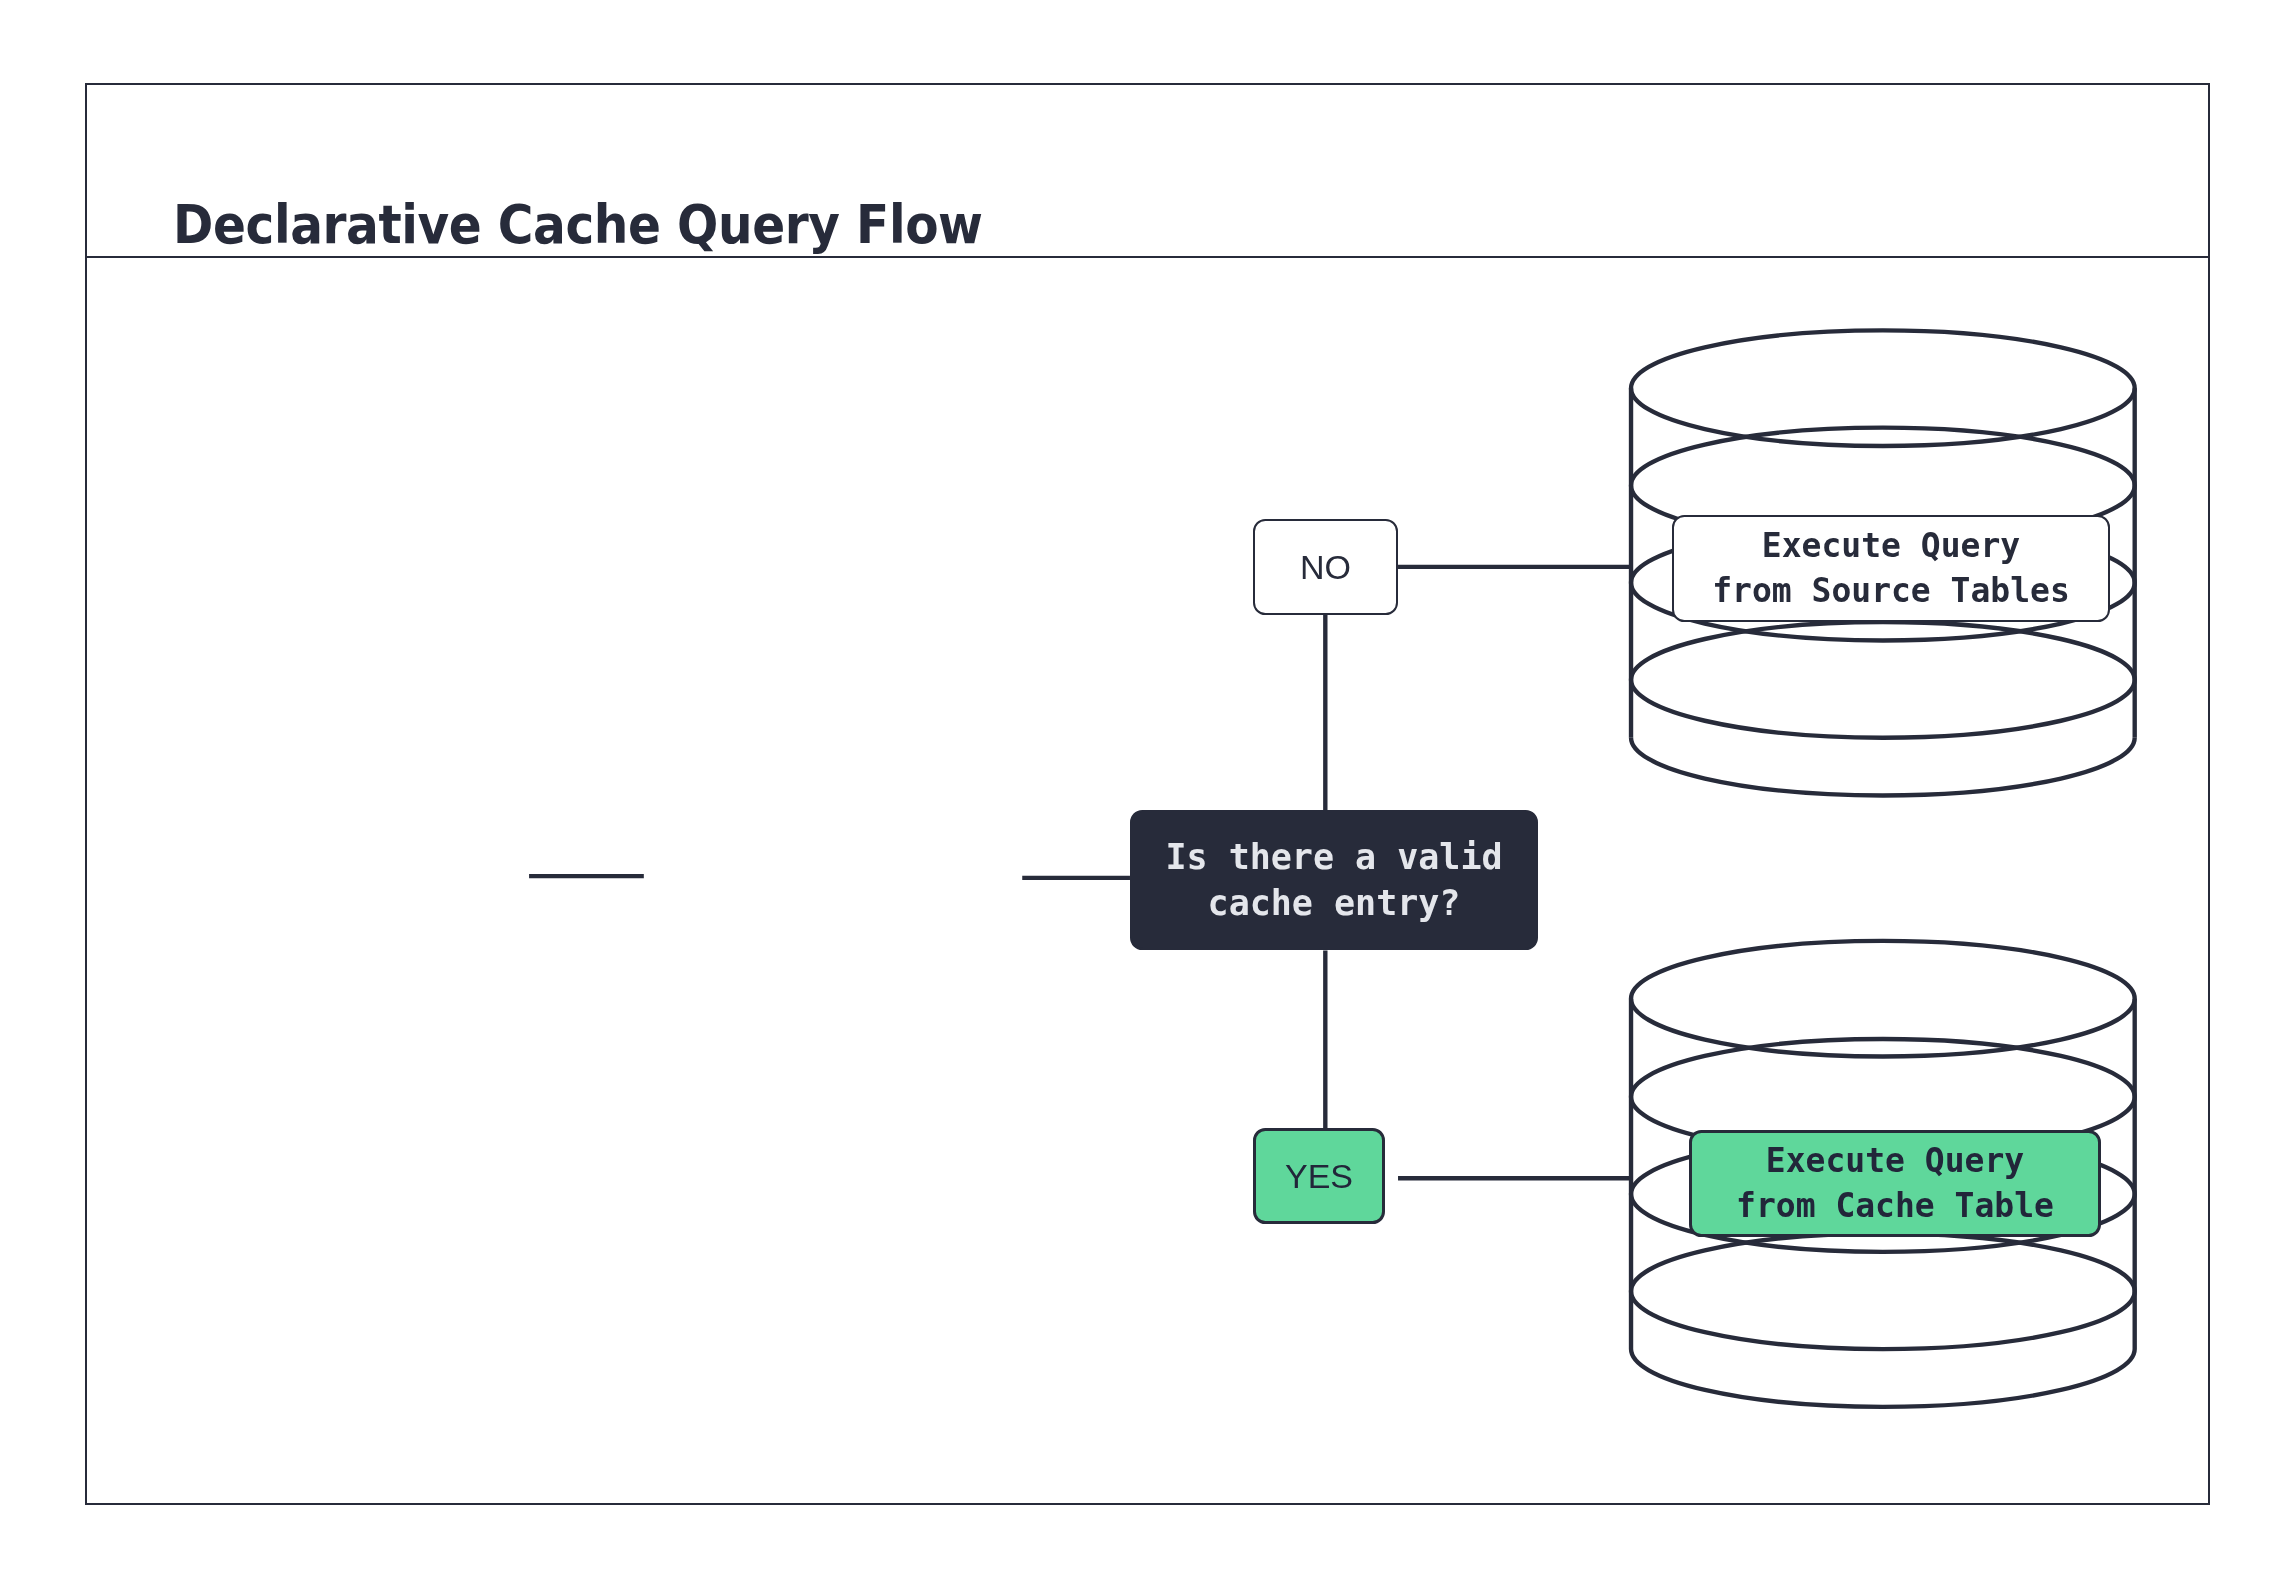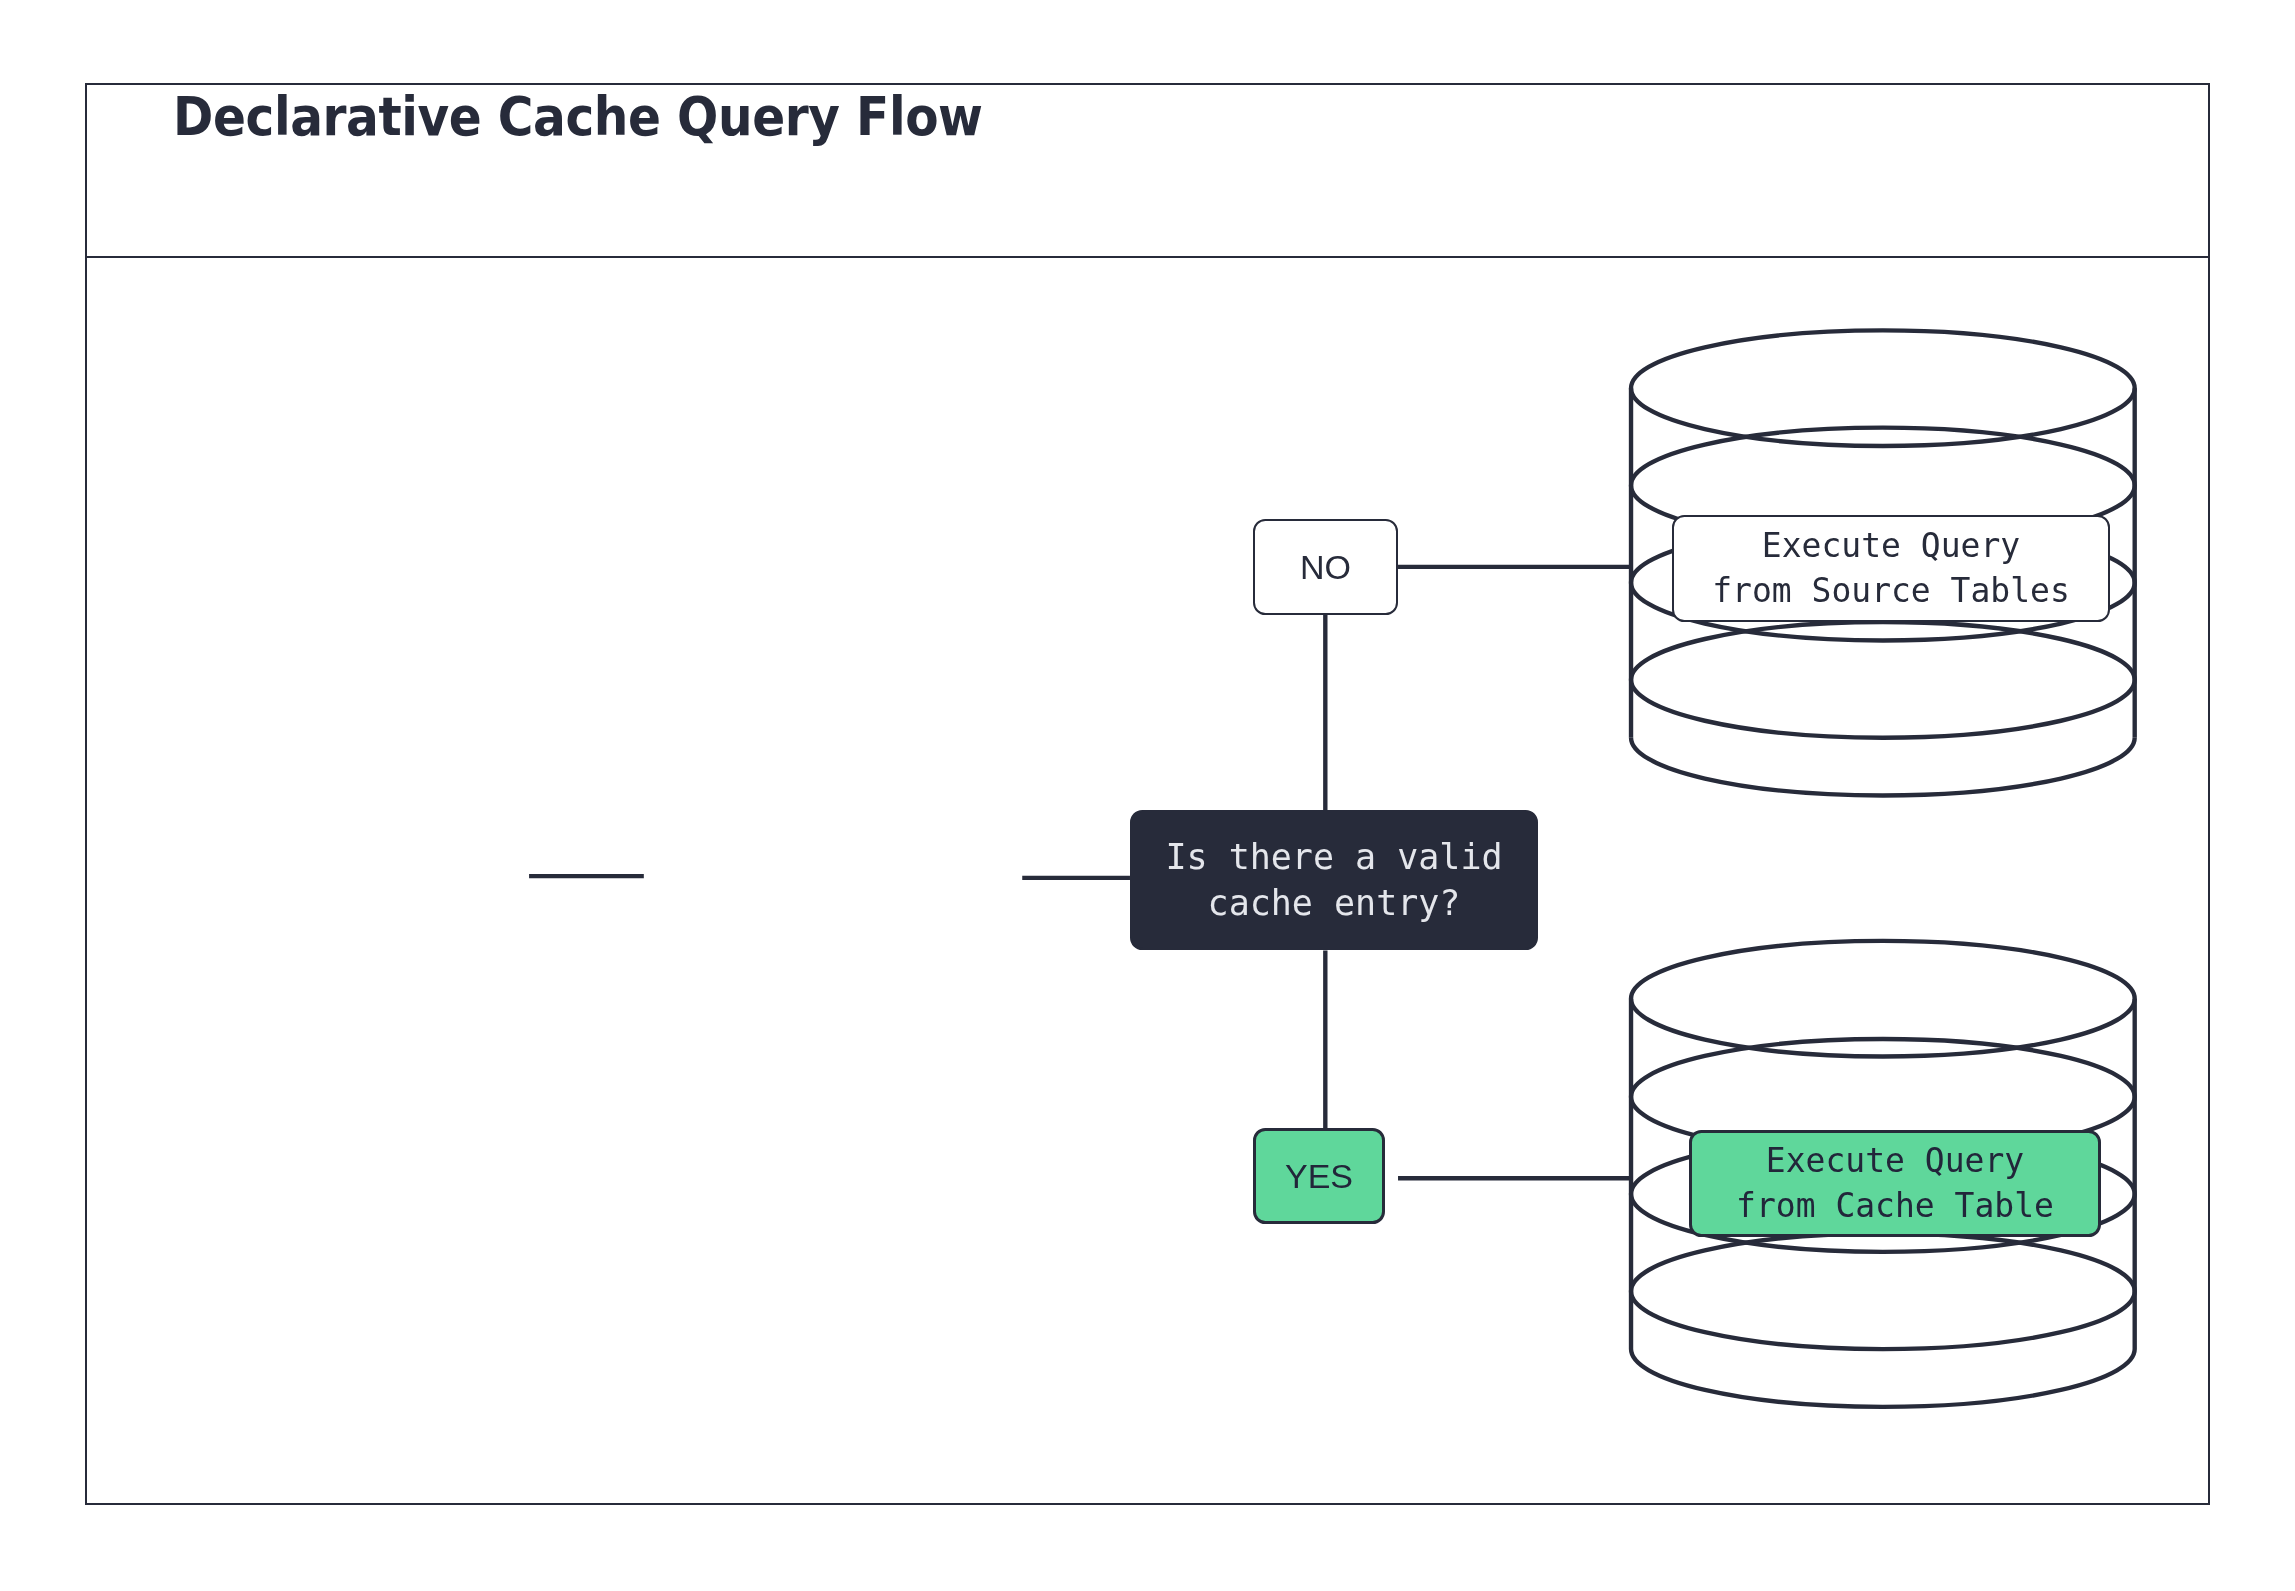--- a/index.html
+++ b/index.html
@@ -35,21 +35,21 @@
   }
   .frame-header {
     position: absolute;
     left: 0;
     top: 0;
     width: 100%;
     height: 173px;
     border-bottom: 2.6px solid #272B3A;
     box-sizing: border-box;
     display: flex;
-    align-items: flex-start;
+    align-items: flex-end;
   }
   .diagram-title {
     margin-left: 86px;
     font-family: "DejaVu Sans Condensed", "Liberation Sans Narrow", "Liberation Sans", sans-serif;
     font-size: 54px;
     font-weight: bold;
     color: #272B3A;
     letter-spacing: -0.4px;
     white-space: nowrap;
   }
@@ -67,20 +67,21 @@
   
   .node {
     position: absolute;
     box-sizing: border-box;
     display: flex;
     align-items: center;
     justify-content: center;
     text-align: center;
     font-family: "DejaVu Sans Mono", "Liberation Mono", monospace;
     white-space: pre-line;
+    font-weight: bold;
   }
 
   .node-dark {
     background: #272B3A;
     color: #E4E6EB;
     border: 2.6px solid #272B3A;
     border-radius: 12.3px;
   }
   .node-green {
     background: #5FD79B;

